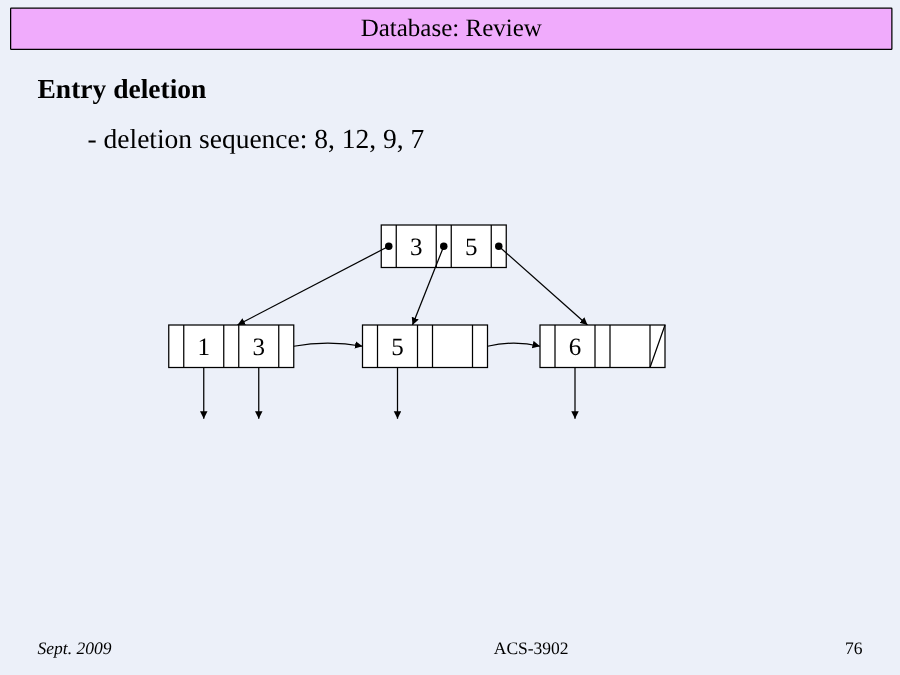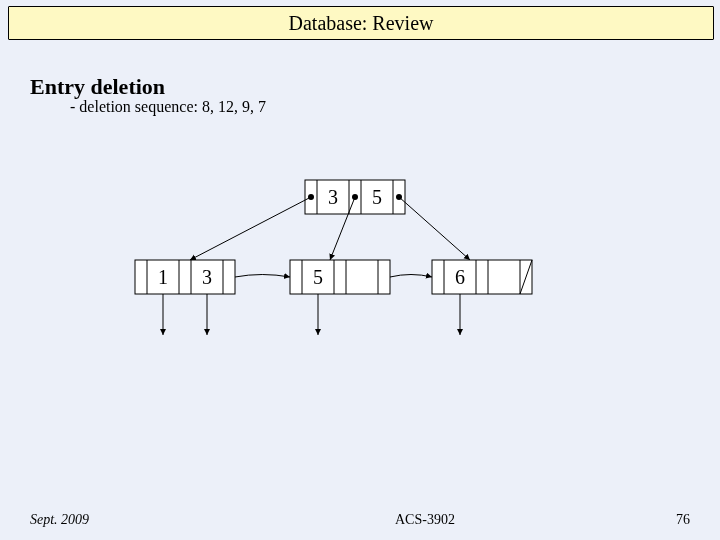--- a/index.html
+++ b/index.html
@@ -11,41 +11,40 @@
     font-family: "Times New Roman", Times, serif;
     color: #000;
     position: relative;
   }
   .title-bar {
     position: absolute;
     left: 8px;
     top: 6px;
     width: 704px;
     height: 32px;
-    background: #fef9c3;
+    background: #f0abfc;
     border: 1px solid #000;
     border-radius: 1px;
     display: flex;
     align-items: center;
     justify-content: center;
     font-size: 20px;
   }
   .heading {
     position: absolute;
     left: 30px;
     top: 58px;
     font-size: 22px;
     font-weight: bold;
-    margin-top: 16px;
   }
   .subheading {
     position: absolute;
     left: 70px;
     top: 98px;
-    font-size: 16px;
+    font-size: 22px;
   }
   svg.diagram {
     position: absolute;
     left: 0;
     top: 0;
     width: 720px;
     height: 540px;
     pointer-events: none;
   }
   .node-val {

